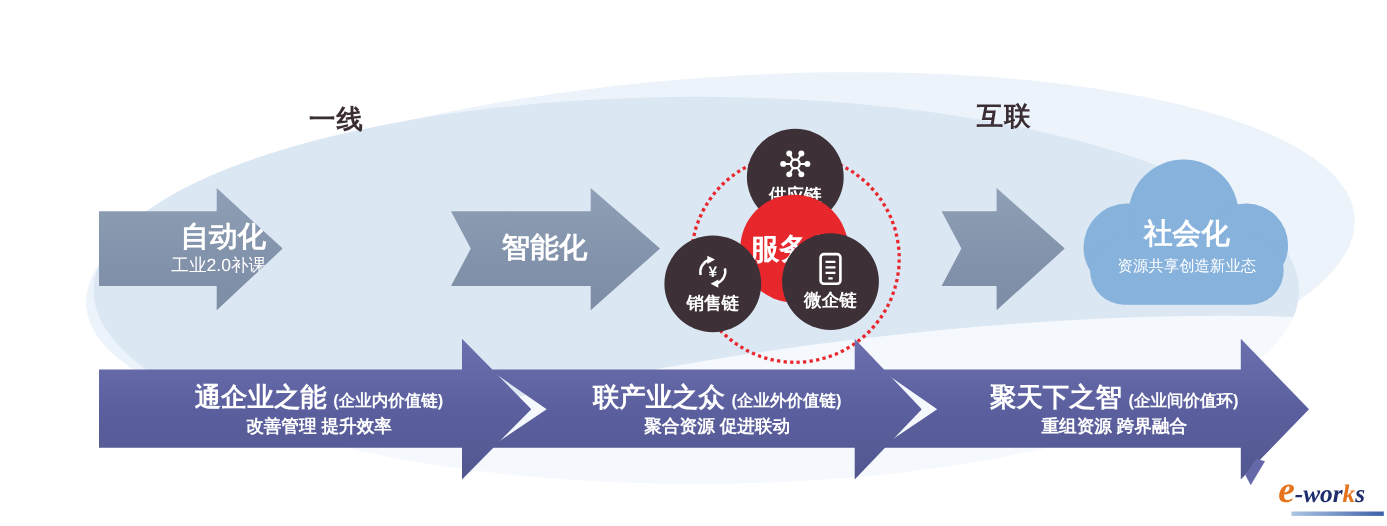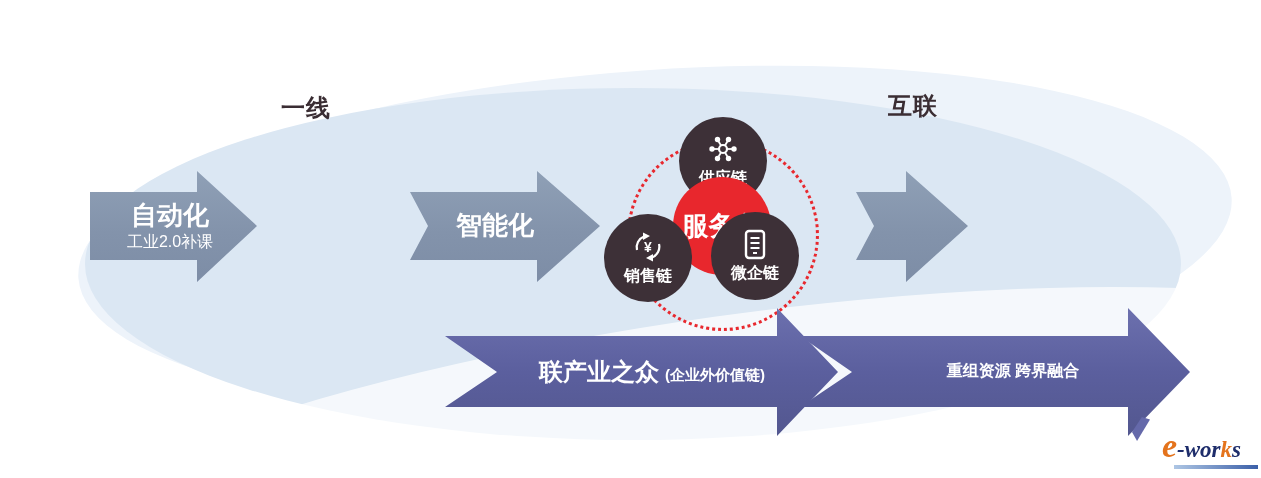--- a/index.html
+++ b/index.html
@@ -69,21 +69,21 @@
     <ellipse cx="655" cy="238" rx="578" ry="168" fill="#edf3fa" transform="rotate(-4 655 238)"></ellipse>
     <ellipse cx="633" cy="264" rx="548" ry="176" fill="#dbe7f3"></ellipse>
     <ellipse cx="740" cy="500" rx="780" ry="185" fill="#ffffff" opacity="0.72" transform="rotate(-8 740 500)"></ellipse>
     <ellipse cx="175" cy="52" rx="340" ry="95" fill="#ffffff" opacity="0.55" transform="rotate(-13 175 52)"></ellipse>
   </svg>
 
   <div class="stage" style="left:251px; top:92px;">一线</div>
   <div class="stage" style="left:858px; top:90px;">互联</div>
 
   <div class="top-arrow" style="left:90px; width:167px; clip-path:polygon(0 21px,107px 21px,107px 0,167px 55px,107px 111px,107px 89px,0 89px);">
-    <div class="ta-txt" style="left:8px; width:144px;">
+    <div class="ta-txt" style="left:8px; width:144px;align-items:flex-end;">
       <div class="ta-title">自动化</div>
       <div class="ta-sub">工业2.0补课</div>
     </div>
   </div>
   <div class="top-arrow" style="left:410px; width:190px; clip-path:polygon(0 21px,127px 21px,127px 0,190px 55px,127px 111px,127px 89px,0 89px,18px 55px);">
     <div class="ta-txt" style="left:2px; width:166px;">
       <div class="ta-title">智能化</div>
     </div>
   </div>
 
@@ -135,30 +135,56 @@
       <g stroke="#ffffff" stroke-width="2">
         <line x1="8.5" y1="9" x2="17.5" y2="9"></line>
           <line x1="8.5" y1="14" x2="17.5" y2="14"></line>
         <line x1="8.5" y1="19" x2="17.5" y2="19"></line>
           <line x1="11" y1="24" x2="15" y2="24"></line>
       </g>
     </svg>
     <div class="circle-label">微企链</div>
   </div>
 
+  <div class="cloud-wrap">
+    <svg width="212" height="140" viewBox="0 0 212 140">
+      <g fill="#86b2dc">
+        <circle cx="52" cy="82" r="40"></circle>
+        <circle cx="103" cy="52" r="50"></circle>
+        <circle cx="160" cy="80" r="38"></circle>
+        <rect x="18" y="72" width="176" height="62" rx="31"></rect>
+      </g>
+    </svg>
+    <div class="cloud-txt">
+      <div class="cloud-title">社会化</div>
+      <div class="cloud-sub">资源共享创造新业态</div>
+    </div>
+  </div>
 
+  <div class="bottom-arrow" style="left:90px; width:393px; clip-path:polygon(0 28px,330px 28px,330px 0,393px 64px,330px 128px,330px 99px,0 99px);">
+    <div class="ba-txt" style="left:55px; width:290px;">
+      <div class="ba-line1">
+        <span class="ba-title">通企业之能</span><span class="ba-qual">(企业内价值链)</span>
+      </div>
+      <div class="ba-sub">改善管理 提升效率</div>
+    </div>
+  </div>
   <div class="bottom-arrow" style="left:445px; width:393px; clip-path:polygon(0 28px,332px 28px,332px 0,393px 64px,332px 128px,332px 99px,0 99px,52px 64px);">
     <div class="ba-txt" style="left:62px; width:290px;">
       <div class="ba-line1">
         <span class="ba-title">联产业之众</span><span class="ba-qual">(企业外价值链)</span>
       </div>
+      <div class="ba-sub">聚合资源 促进联动</div>
     </div>
   </div>
   <div class="bottom-arrow" style="left:800px; width:390px; clip-path:polygon(0 28px,328px 28px,328px 0,390px 64px,328px 128px,328px 99px,0 99px,52px 64px);">
     <div class="ba-txt" style="left:68px; width:290px;">
+      <div class="ba-line1">
+        <span class="ba-title">聚天下之智</span><span class="ba-qual">(企业间价值环)</span>
+      </div>
       <div class="ba-sub">重组资源 跨界融合</div>
     </div>
   </div>
 
   <div class="logo">
     <div class="logo-flag"></div>
     <div class="logo-text">
       <span class="logo-e">e</span><span class="logo-rest"><span>-wor</span><span class="logo-k">k</span><span>s</span></span>
     </div>
     <div class="logo-underline"></div>

